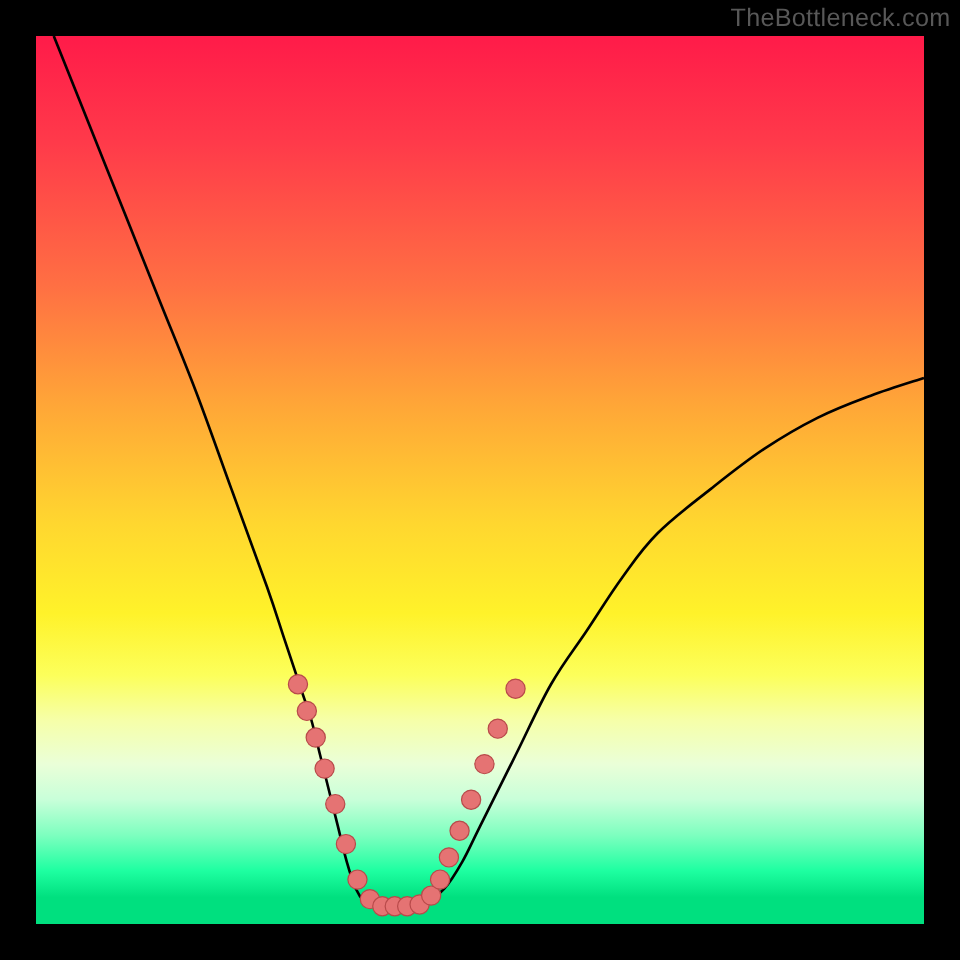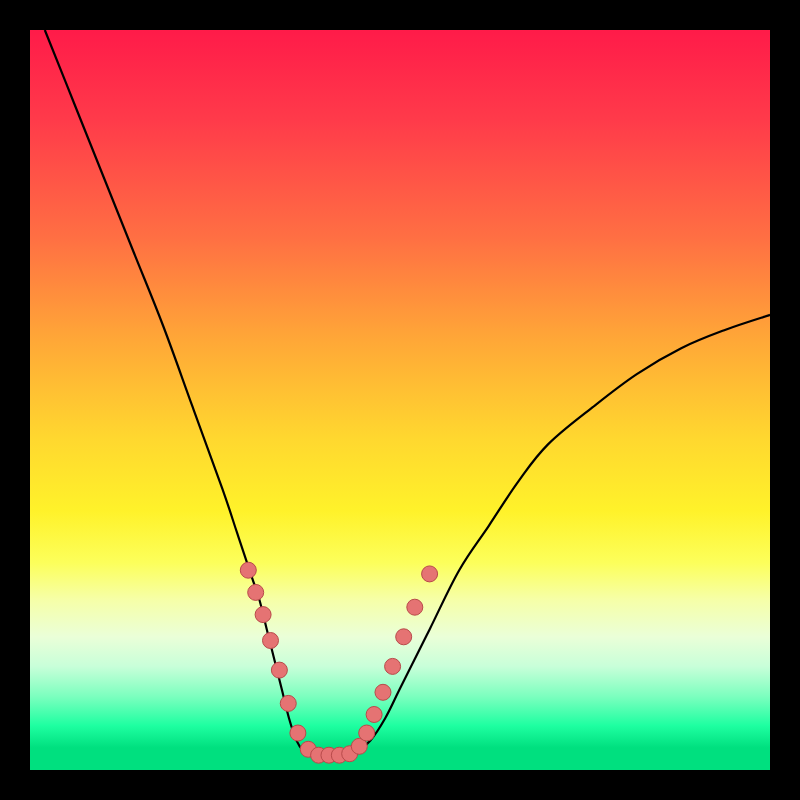--- a/index.html
+++ b/index.html
@@ -84,13 +84,14 @@
           <circle cx="336.70" cy="703.00" r="8" fill="#e57373" stroke="#b84a4a" stroke-width="1"></circle>
           <circle cx="344.10" cy="684.50" r="8" fill="#e57373" stroke="#b84a4a" stroke-width="1"></circle>
           <circle cx="352.98" cy="662.30" r="8" fill="#e57373" stroke="#b84a4a" stroke-width="1"></circle>
           <circle cx="362.60" cy="636.40" r="8" fill="#e57373" stroke="#b84a4a" stroke-width="1"></circle>
           <circle cx="373.70" cy="606.80" r="8" fill="#e57373" stroke="#b84a4a" stroke-width="1"></circle>
           <circle cx="384.80" cy="577.20" r="8" fill="#e57373" stroke="#b84a4a" stroke-width="1"></circle>
           <circle cx="399.60" cy="543.90" r="8" fill="#e57373" stroke="#b84a4a" stroke-width="1"></circle>
         </g>
     </svg>
   </div>
+  <div class="watermark">TheBottleneck.com</div>
 </div>
 
 </body></html>

